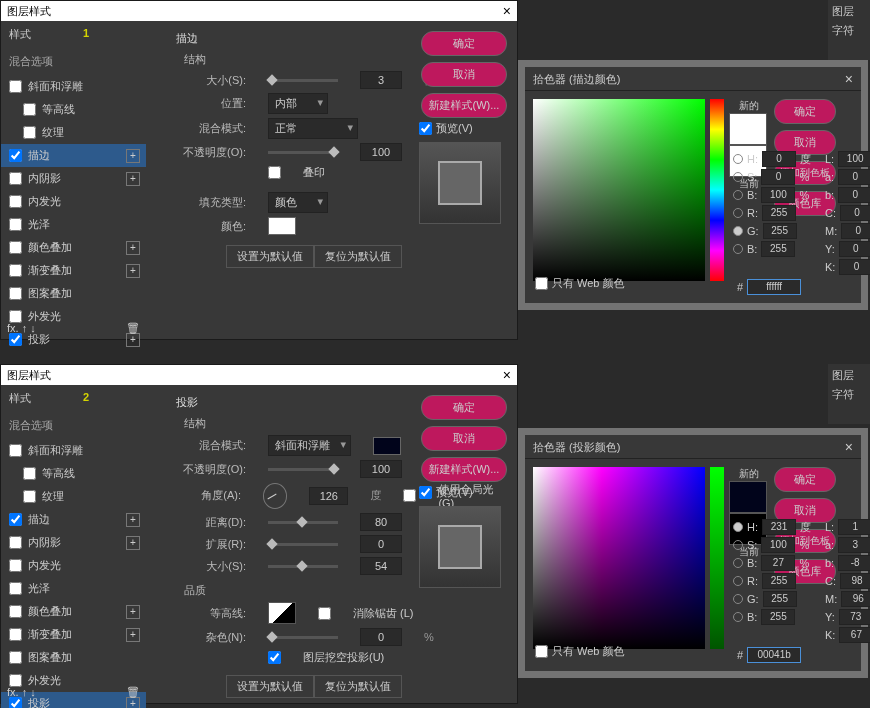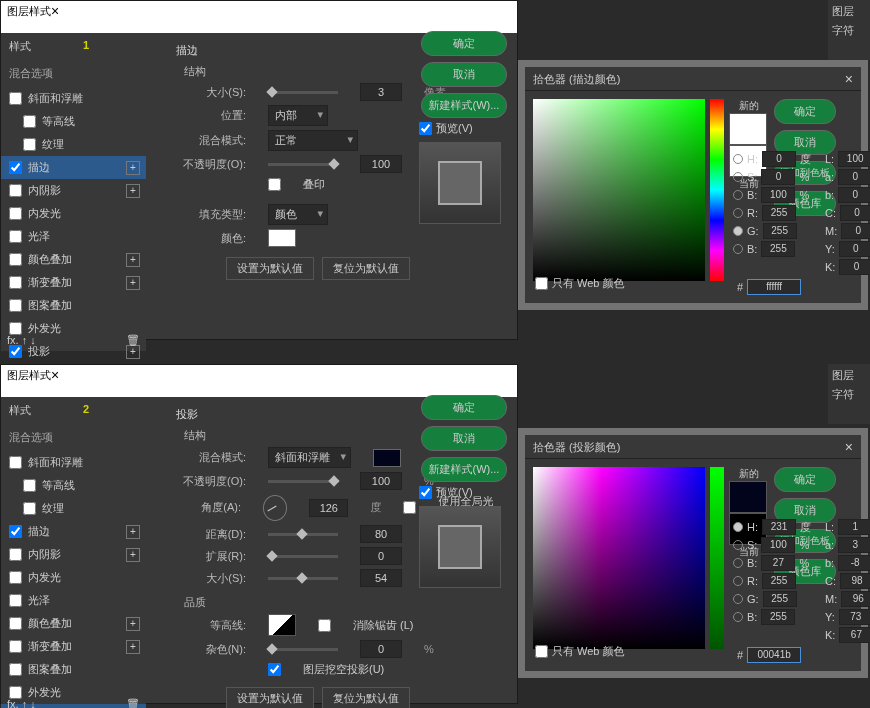--- a/index.html
+++ b/index.html
@@ -1,18 +1,18 @@
 <!DOCTYPE html>
 <html><head>
 <meta charset="utf-8">
 <style>
 *{margin:0;padding:0;box-sizing:border-box;font-family:"Microsoft YaHei",sans-serif;font-size:11px;color:#ccc}
 body{background:#2a2a2a;width:870px;height:708px;position:relative}
 .panel{position:absolute;background:#383838;border:1px solid #1a1a1a}
-.titlebar{background:#fff;color:#000;height:32px;line-height:20px;padding:0 6px;display:flex;}
+.titlebar{background:#fff;color:#000;height:20px;line-height:20px;padding:0 6px;display:flex;justify-content:space-between}
 .titlebar span{color:#000}
 .close-x{color:#000;font-size:14px;cursor:pointer}
 .dark-title{background:#383838;height:24px;line-height:24px;padding:0 8px;display:flex;justify-content:space-between;border-bottom:1px solid #222}
 .sidebar{width:145px;float:left;background:#383838}
 .sidebar-hdr{padding:6px 8px;color:#aaa;position:relative}
 .num{color:#d4d400;font-weight:bold;position:absolute;left:82px}
 .fx-item{display:flex;align-items:center;padding:4px 8px;position:relative}
 .fx-item.sel{background:#2d5a8c}
 .fx-item input[type=checkbox]{margin-right:6px}
 .plus-box{position:absolute;right:6px;width:14px;height:14px;border:1px solid #777;text-align:center;line-height:12px;font-size:10px}
@@ -26,27 +26,27 @@
 .slider.p0::after{left:0}
 .slider.p50::after{left:30px}
 .slider.p100::after{left:62px}
 .num-box{width:42px;height:18px;background:#2a2a2a;border:1px solid #222;text-align:center;line-height:16px}
 .dropdown{background:#2a2a2a;border:1px solid #222;padding:2px 20px 2px 6px;position:relative;min-width:60px}
 .dropdown::after{content:"▾";position:absolute;right:4px;color:#999}
 .unit{color:#999}
 .swatch{width:28px;height:18px;border:1px solid #666}
 .swatch.white{background:#fff}
 .swatch.dark{background:#01041b}
-.btn{background:#15803d;border:1px solid #666;border-radius:12px;padding:4px 0;text-align:center;width:86px;margin-bottom:6px;cursor:pointer}
+.btn{background:#be185d;border:1px solid #666;border-radius:12px;padding:4px 0;text-align:center;width:86px;margin-bottom:6px;cursor:pointer}
 .btn-col{position:absolute;right:10px;top:30px}
 .preview-area{position:absolute;right:14px;top:120px;width:84px}
 .chk{display:flex;align-items:center;gap:4px;margin-bottom:6px}
 .preview-box{width:82px;height:82px;border:1px solid #555;background:linear-gradient(#555,#333);display:flex;align-items:center;justify-content:center}
 .preview-inner{width:44px;height:44px;background:#666;border:2px solid #aaa}
-.reset-btns{display:flex;gap:8px;margin-top:10px;margin-left:50px}
+.reset-btns{display:flex;margin-top:10px;margin-left:50px}
 .small-btn{background:#383838;border:1px solid #555;padding:3px 10px;cursor:pointer}
 .fx-footer{position:absolute;bottom:4px;left:6px;right:6px;display:flex;justify-content:space-between;color:#888}
 
 .cp{position:absolute;background:#383838;border:7px solid #737373}
 .cp-body{display:flex;padding:8px;gap:5px}
 .sv-box{width:172px;height:182px;position:relative}
 .hue-bar{width:14px;height:182px;background:linear-gradient(to bottom,red,#ff0,#0f0,#0ff,#00f,#f0f,red)}
 .new-cur{width:40px}
 .new-cur .lbl2{font-size:10px;text-align:center}
 .sw{width:38px;height:32px;border:1px solid #555}

